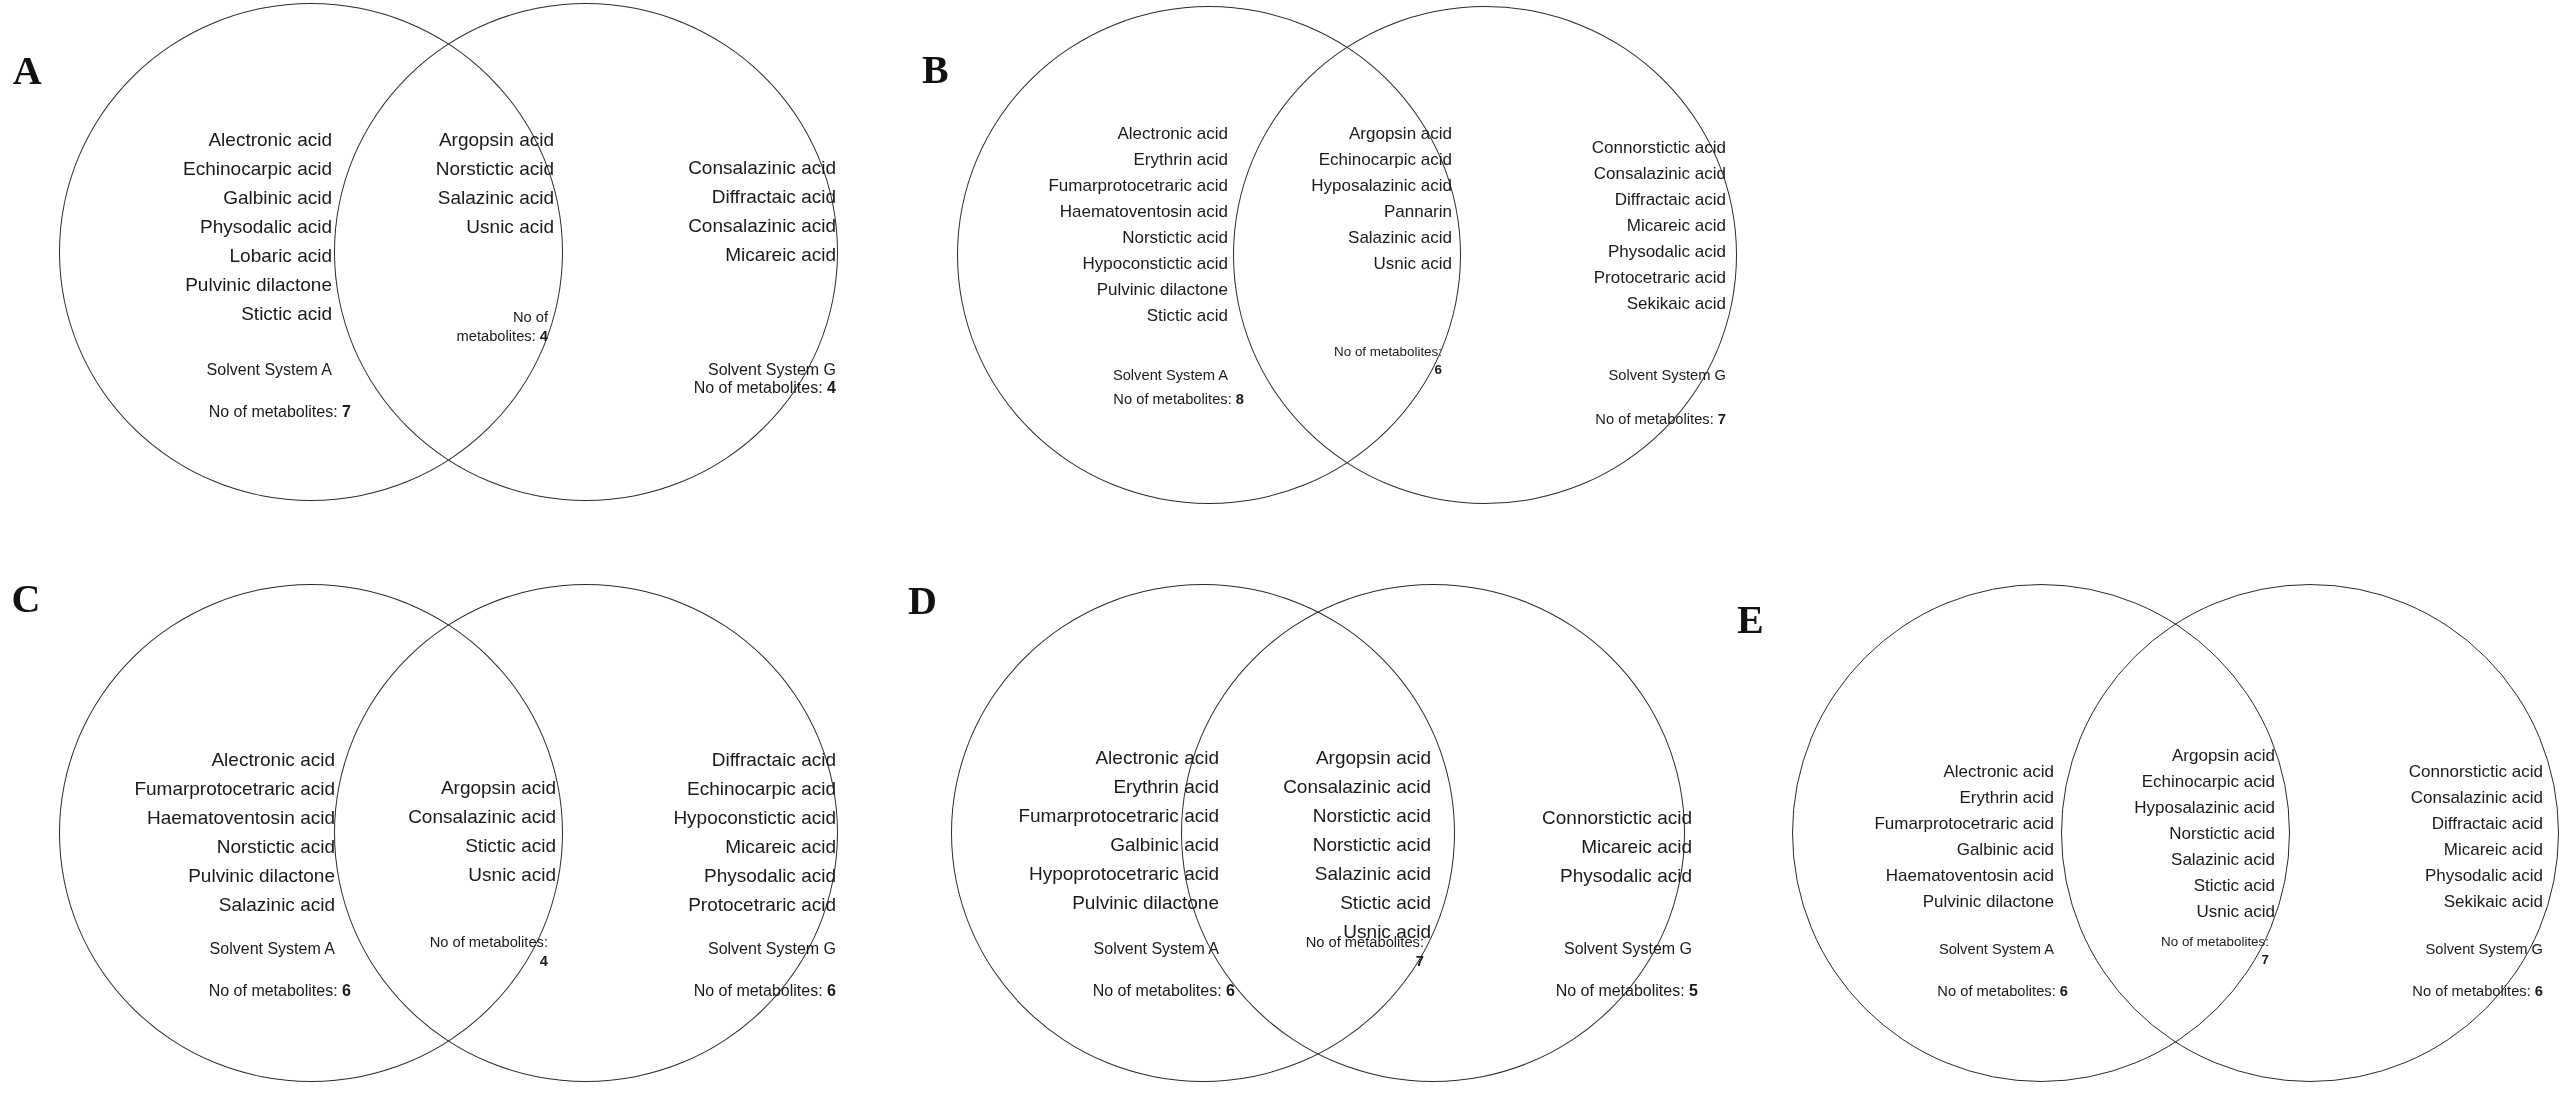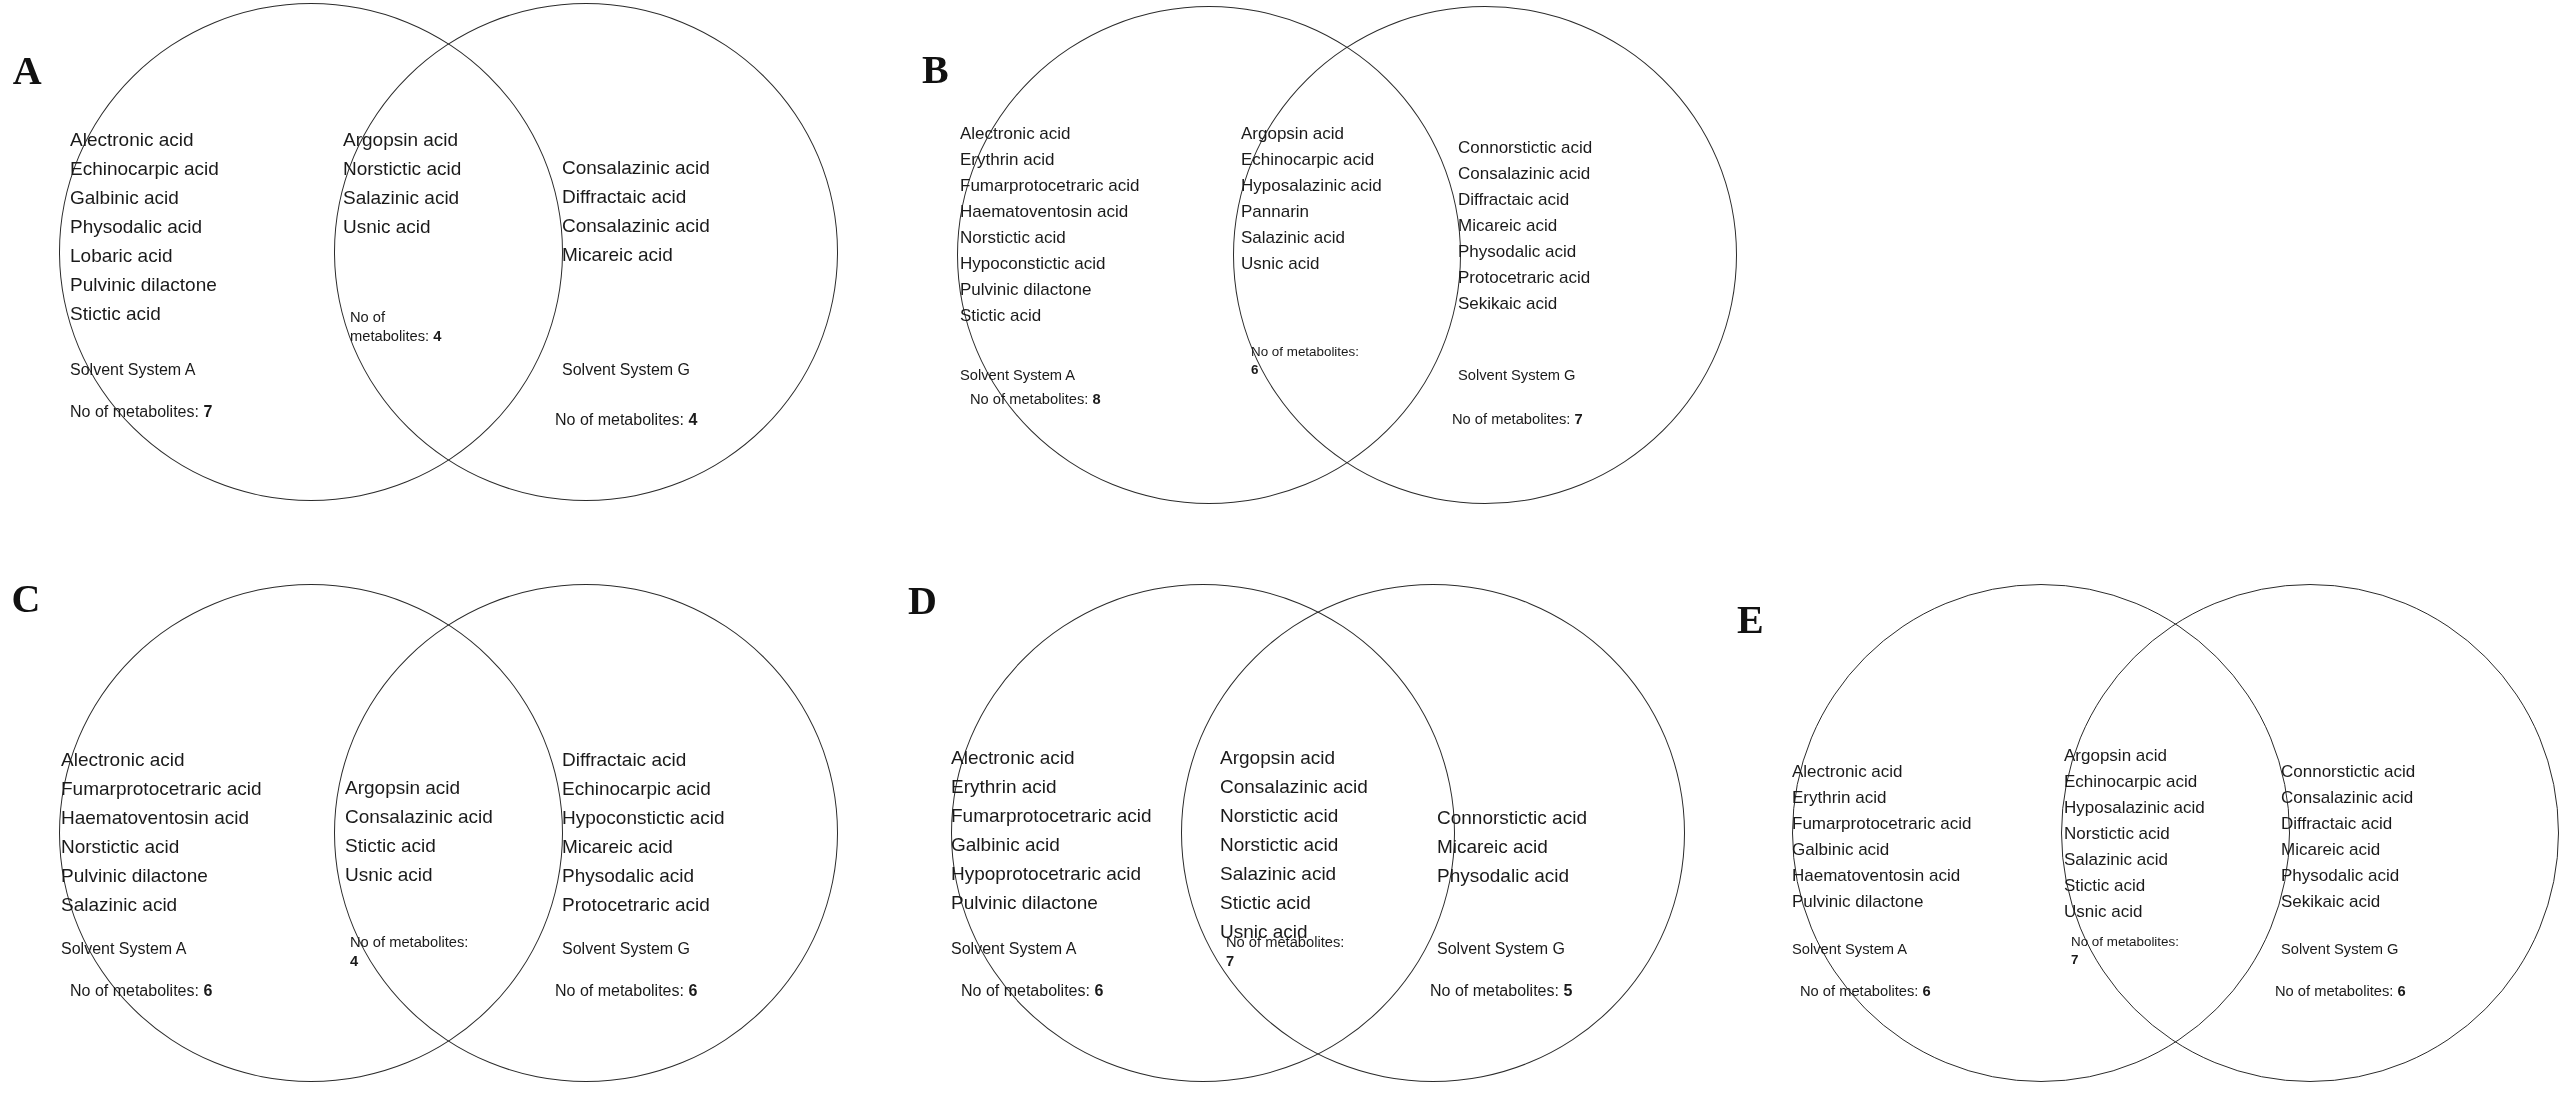--- a/index.html
+++ b/index.html
@@ -22,21 +22,21 @@
   .venn{position:absolute;}
   .circle{
     position:absolute;
     border:1.9px solid #2b2b2b;
     border-radius:50%;
     box-sizing:border-box;
     background:transparent;
   }
   .col{
     position:absolute;
-    text-align:left;
+    text-align:right;
     box-sizing:border-box;
   }
   .item{
     font-size:19px;
     line-height:29px;
     white-space:nowrap;
   }
   .sys-label{
     font-size:16px;
     font-weight:400;
@@ -97,21 +97,21 @@
 
     <div class="col" style="left:562px;top:153px;width:274px;">
       <div class="item">Consalazinic acid</div>
       <div class="item">Diffractaic acid</div>
       <div class="item">Consalazinic acid</div>
       <div class="item">Micareic acid</div>
     </div>
     <div class="col" style="left:562px;top:359px;width:274px;">
       <div class="sys-label">Solvent System G</div>
     </div>
-    <div class="col" style="left:555px;top:409px;width:281px;">
+    <div class="col" style="left:555px;top:377px;width:281px;">
       <div class="count"><span>No of metabolites:</span> <b>4</b></div>
     </div>
   </div>
 </div>
 
 <div class="panel sm" style="left:906px;top:0px;width:894px;height:549px;">
   <div class="panel-letter" style="left:16px;top:50px;">B</div>
 
   <div class="venn" style="left:0px;top:0px;width:894px;height:549px;">
     <div class="circle" style="left:51px;top:6.4px;width:504px;height:498px;"></div>

